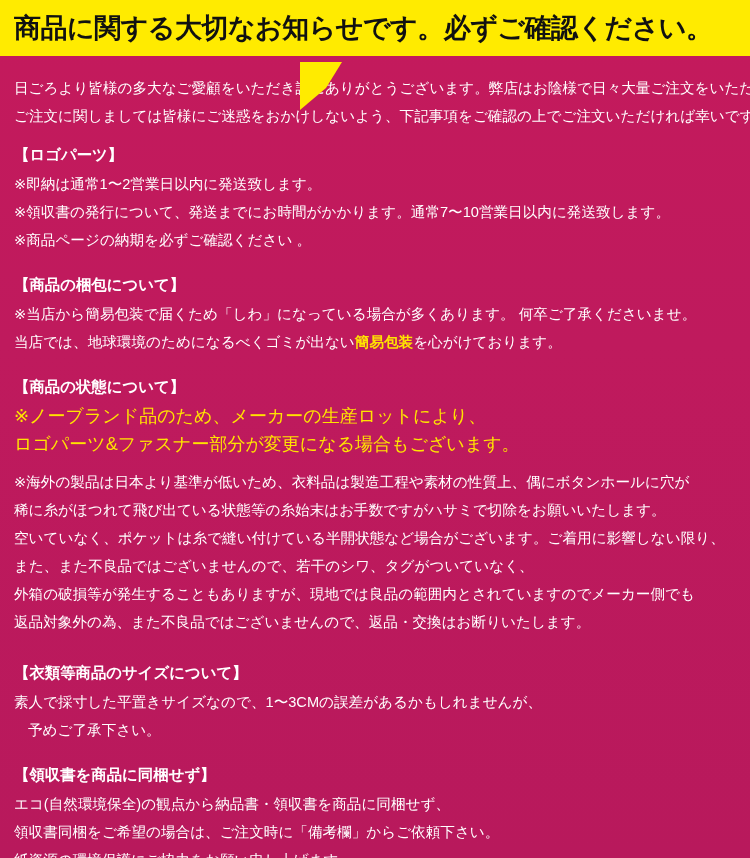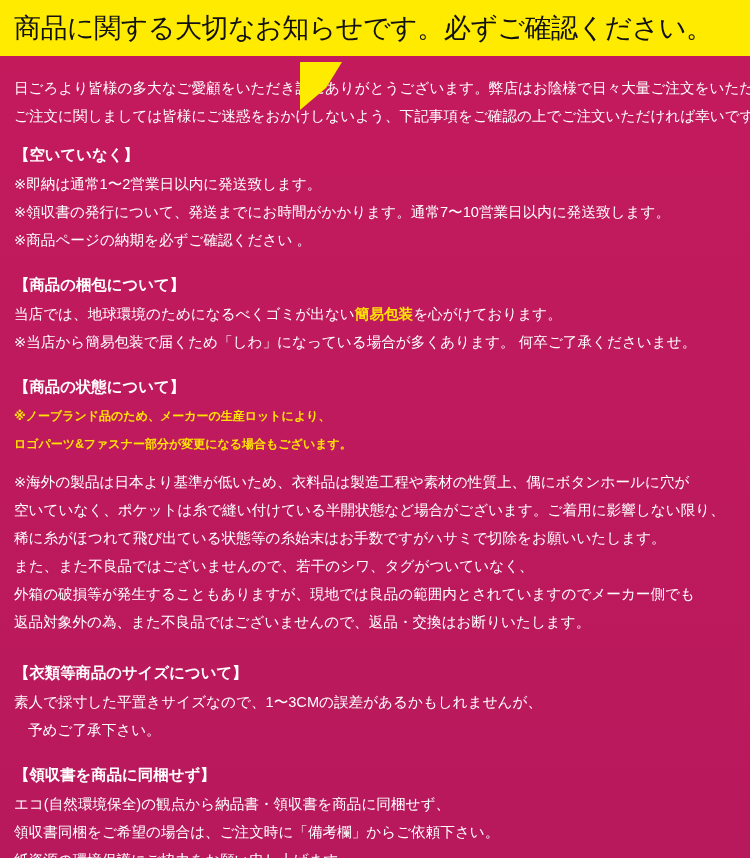--- a/index.html
+++ b/index.html
@@ -27,21 +27,21 @@
   }
   .banner {
     background: #ffeb00;
     margin: 0;
     padding: 14px 14px 12px 14px;
     box-sizing: border-box;
     width: 750px;
   }
   .banner-text {
     font-size: 27px;
-    font-weight: normal;
+    font-weight: bold;
     color: #111111;
     letter-spacing: -0.5px;
     line-height: 1.1;
     white-space: nowrap;
   }
   .banner-tail {
     position: absolute;
     left: 300px;
     top: 62px;
     width: 0;
@@ -69,22 +69,22 @@
     font-weight: bold;
     line-height: 30px;
     white-space: nowrap;
   }
   .yellow {
     color: #ffe400;
     font-weight: bold;
   }
   .yellow-line {
     color: #ffe400;
-    font-size: 12px;
-    font-weight: bold;
+    font-size: 18px;
+    font-weight: normal;
     line-height: 28px;
     white-space: nowrap;
   }
   .spacer-s { height: 10px; }
   .spacer-m { height: 16px; }
   .spacer-l { height: 22px; }
   .indent { padding-left: 14px; }
 </style>
 </head>
 <body>
@@ -101,46 +101,46 @@
   <div class="content">
 
     <div>
       <div class="line">日ごろより皆様の多大なご愛顧をいただき誠にありがとうございます。弊店はお陰様で日々大量ご注文をいただいております。</div>
       <div class="line">ご注文に関しましては皆様にご迷惑をおかけしないよう、下記事項をご確認の上でご注文いただければ幸いです。</div>
     </div>
 
     <div class="spacer-s"></div>
 
     <div>
-      <div class="heading">【空いていなく】</div>
+      <div class="heading">【ロゴパーツ】</div>
       <div class="line">※即納は通常1〜2営業日以内に発送致します。</div>
       <div class="line">※領収書の発行について、発送までにお時間がかかります。通常7〜10営業日以内に発送致します。</div>
       <div class="line">※商品ページの納期を必ずご確認ください 。</div>
     </div>
 
     <div class="spacer-m"></div>
 
     <div>
       <div class="heading">【商品の梱包について】</div>
+      <div class="line">※当店から簡易包装で届くため「しわ」になっている場合が多くあります。 何卒ご了承くださいませ。</div>
       <div class="line">
         <span>当店では、地球環境のためになるべくゴミが出ない<span class="yellow">簡易包装</span>を心がけております。</span>
       </div>
-      <div class="line">※当店から簡易包装で届くため「しわ」になっている場合が多くあります。 何卒ご了承くださいませ。</div>
     </div>
 
     <div class="spacer-m"></div>
 
     <div>
       <div class="heading">【商品の状態について】</div>
       <div class="yellow-line">※ノーブランド品のため、メーカーの生産ロットにより、</div>
       <div class="yellow-line">ロゴパーツ&amp;ファスナー部分が変更になる場合もございます。</div>
       <div class="spacer-s"></div>
       <div class="line">※海外の製品は日本より基準が低いため、衣料品は製造工程や素材の性質上、偶にボタンホールに穴が</div>
+      <div class="line">稀に糸がほつれて飛び出ている状態等の糸始末はお手数ですがハサミで切除をお願いいたします。</div>
       <div class="line">空いていなく、ポケットは糸で縫い付けている半開状態など場合がございます。ご着用に影響しない限り、</div>
-      <div class="line">稀に糸がほつれて飛び出ている状態等の糸始末はお手数ですがハサミで切除をお願いいたします。</div>
       <div class="line">また、また不良品ではございませんので、若干のシワ、タグがついていなく、</div>
       <div class="line">外箱の破損等が発生することもありますが、現地では良品の範囲内とされていますのでメーカー側でも</div>
       <div class="line">返品対象外の為、また不良品ではございませんので、返品・交換はお断りいたします。</div>
     </div>
 
     <div class="spacer-l"></div>
 
     <div>
       <div class="heading">【衣類等商品のサイズについて】</div>
       <div class="line">素人で採寸した平置きサイズなので、1〜3CMの誤差があるかもしれませんが、</div>

